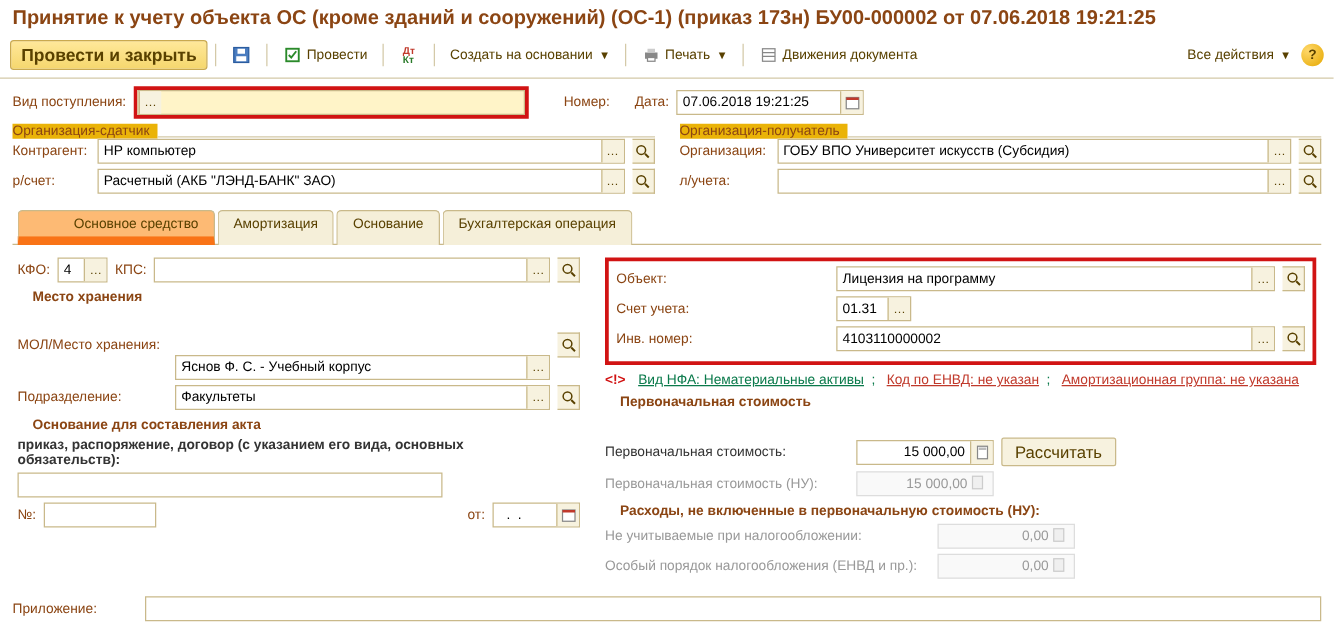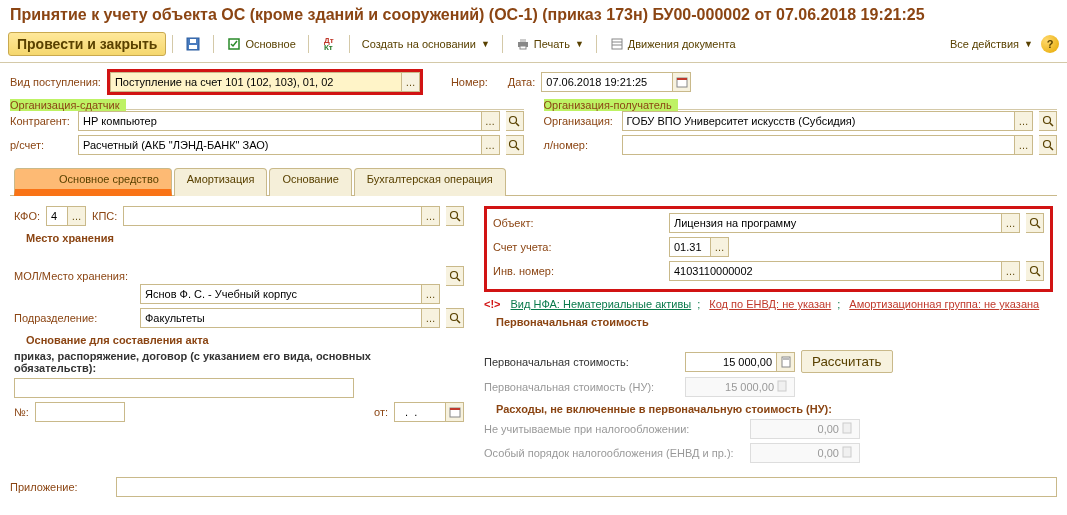--- a/index.html
+++ b/index.html
@@ -76,21 +76,21 @@
     display:flex; align-items:center; justify-content:center; cursor:pointer;
     background:#f7f2df; font-size:10px; color:#594100;
   }
   .btn-lookup-out {
     width:18px; height:20px; border:1px solid #c9b98a; border-left:none;
     display:flex; align-items:center; justify-content:center; cursor:pointer;
     background:#f7f2df; color:#594100;
   }
   .highlight-red { border:3px solid #d11313; }
   .fieldset-legend {
-    color:#8B4513; padding-right:6px; background:#bef264;text-align:right;
+    color:#8B4513; padding-right:6px; background:#eab308;text-align:right;
   }
   .fieldset-line { height:1px; background:#d4c9a8; flex:1; margin-top:8px;}
   .fieldset-head { display:flex; align-items:center; }
   .two-col { display:flex; gap:20px; }
   .col { flex:1; }
   .tabs {
     display:flex; gap:0; border-bottom:1px solid #c9b98a; margin-top:8px; padding-left:4px;
   }
   .tab {
     padding:4px 12px; border:1px solid #c9b98a; border-bottom:none;
@@ -131,21 +131,21 @@
     </span>
   </div>
   <div class="toolbar-sep"></div>
   <div class="tb-btn">
     <span class="tb-icon">
       <svg width="14" height="14" viewBox="0 0 14 14">
           <rect x="2" y="2" width="10" height="10" fill="none" stroke="#2a8a2a" stroke-width="1.5"></rect>
           <path d="M4 7 L6 9 L10 4" stroke="#2a8a2a" stroke-width="1.5" fill="none"></path>
         </svg>
     </span>
-    <span>Основное</span>
+    <span>Провести</span>
   </div>
   <div class="toolbar-sep"></div>
   <div class="tb-btn">
     <span class="tb-icon" style="font-size:8px;font-weight:bold;line-height:7px;">
       <span><span style="color:#c0392b">Дт</span><br><span style="color:#2a7a2a">Кт</span></span>
     </span>
   </div>
   <div class="toolbar-sep"></div>
   <div class="tb-btn">
     <span>Создать на основании</span>
@@ -181,21 +181,20 @@
   </div>
   <div class="help-icon">?</div>
 </div>
 
 <div class="form-area">
 
   <div class="row">
     <span class="lbl">Вид поступления:</span>
     <div class="highlight-red" style="display:flex;">
       <div class="input-wrap yellow" style="width:310px;">
-        <input value="Поступление на счет 101 (102, 103), 01, 02" style="">
         <div class="btn-dots">…</div>
       </div>
     </div>
     <span style="width:16px;"></span>
     <span class="lbl">Номер:</span>
     <span style="width:8px;"></span>
     <span class="lbl">Дата:</span>
     <div class="input-wrap" style="width:150px;">
       <input value="07.06.2018 19:21:25" style="">
       <div class="btn-cal">
@@ -253,21 +252,21 @@
           <div class="btn-dots">…</div>
         </div>
         <div class="btn-lookup-out">
           <svg width="12" height="12" viewBox="0 0 12 12">
               <circle cx="5" cy="5" r="3.5" fill="none" stroke="#594100" stroke-width="1.2"></circle>
               <line x1="8" y1="8" x2="11" y2="11" stroke="#594100" stroke-width="1.5"></line>
             </svg>
         </div>
       </div>
       <div class="row">
-        <span class="lbl" style="width:72px;">л/номер:</span>
+        <span class="lbl" style="width:72px;">л/учета:</span>
         <div class="input-wrap" style="flex:1;">
           <input style="">
           <div class="btn-dots">…</div>
         </div>
         <div class="btn-lookup-out">
           <svg width="12" height="12" viewBox="0 0 12 12">
               <circle cx="5" cy="5" r="3.5" fill="none" stroke="#594100" stroke-width="1.2"></circle>
               <line x1="8" y1="8" x2="11" y2="11" stroke="#594100" stroke-width="1.5"></line>
             </svg>
         </div>

